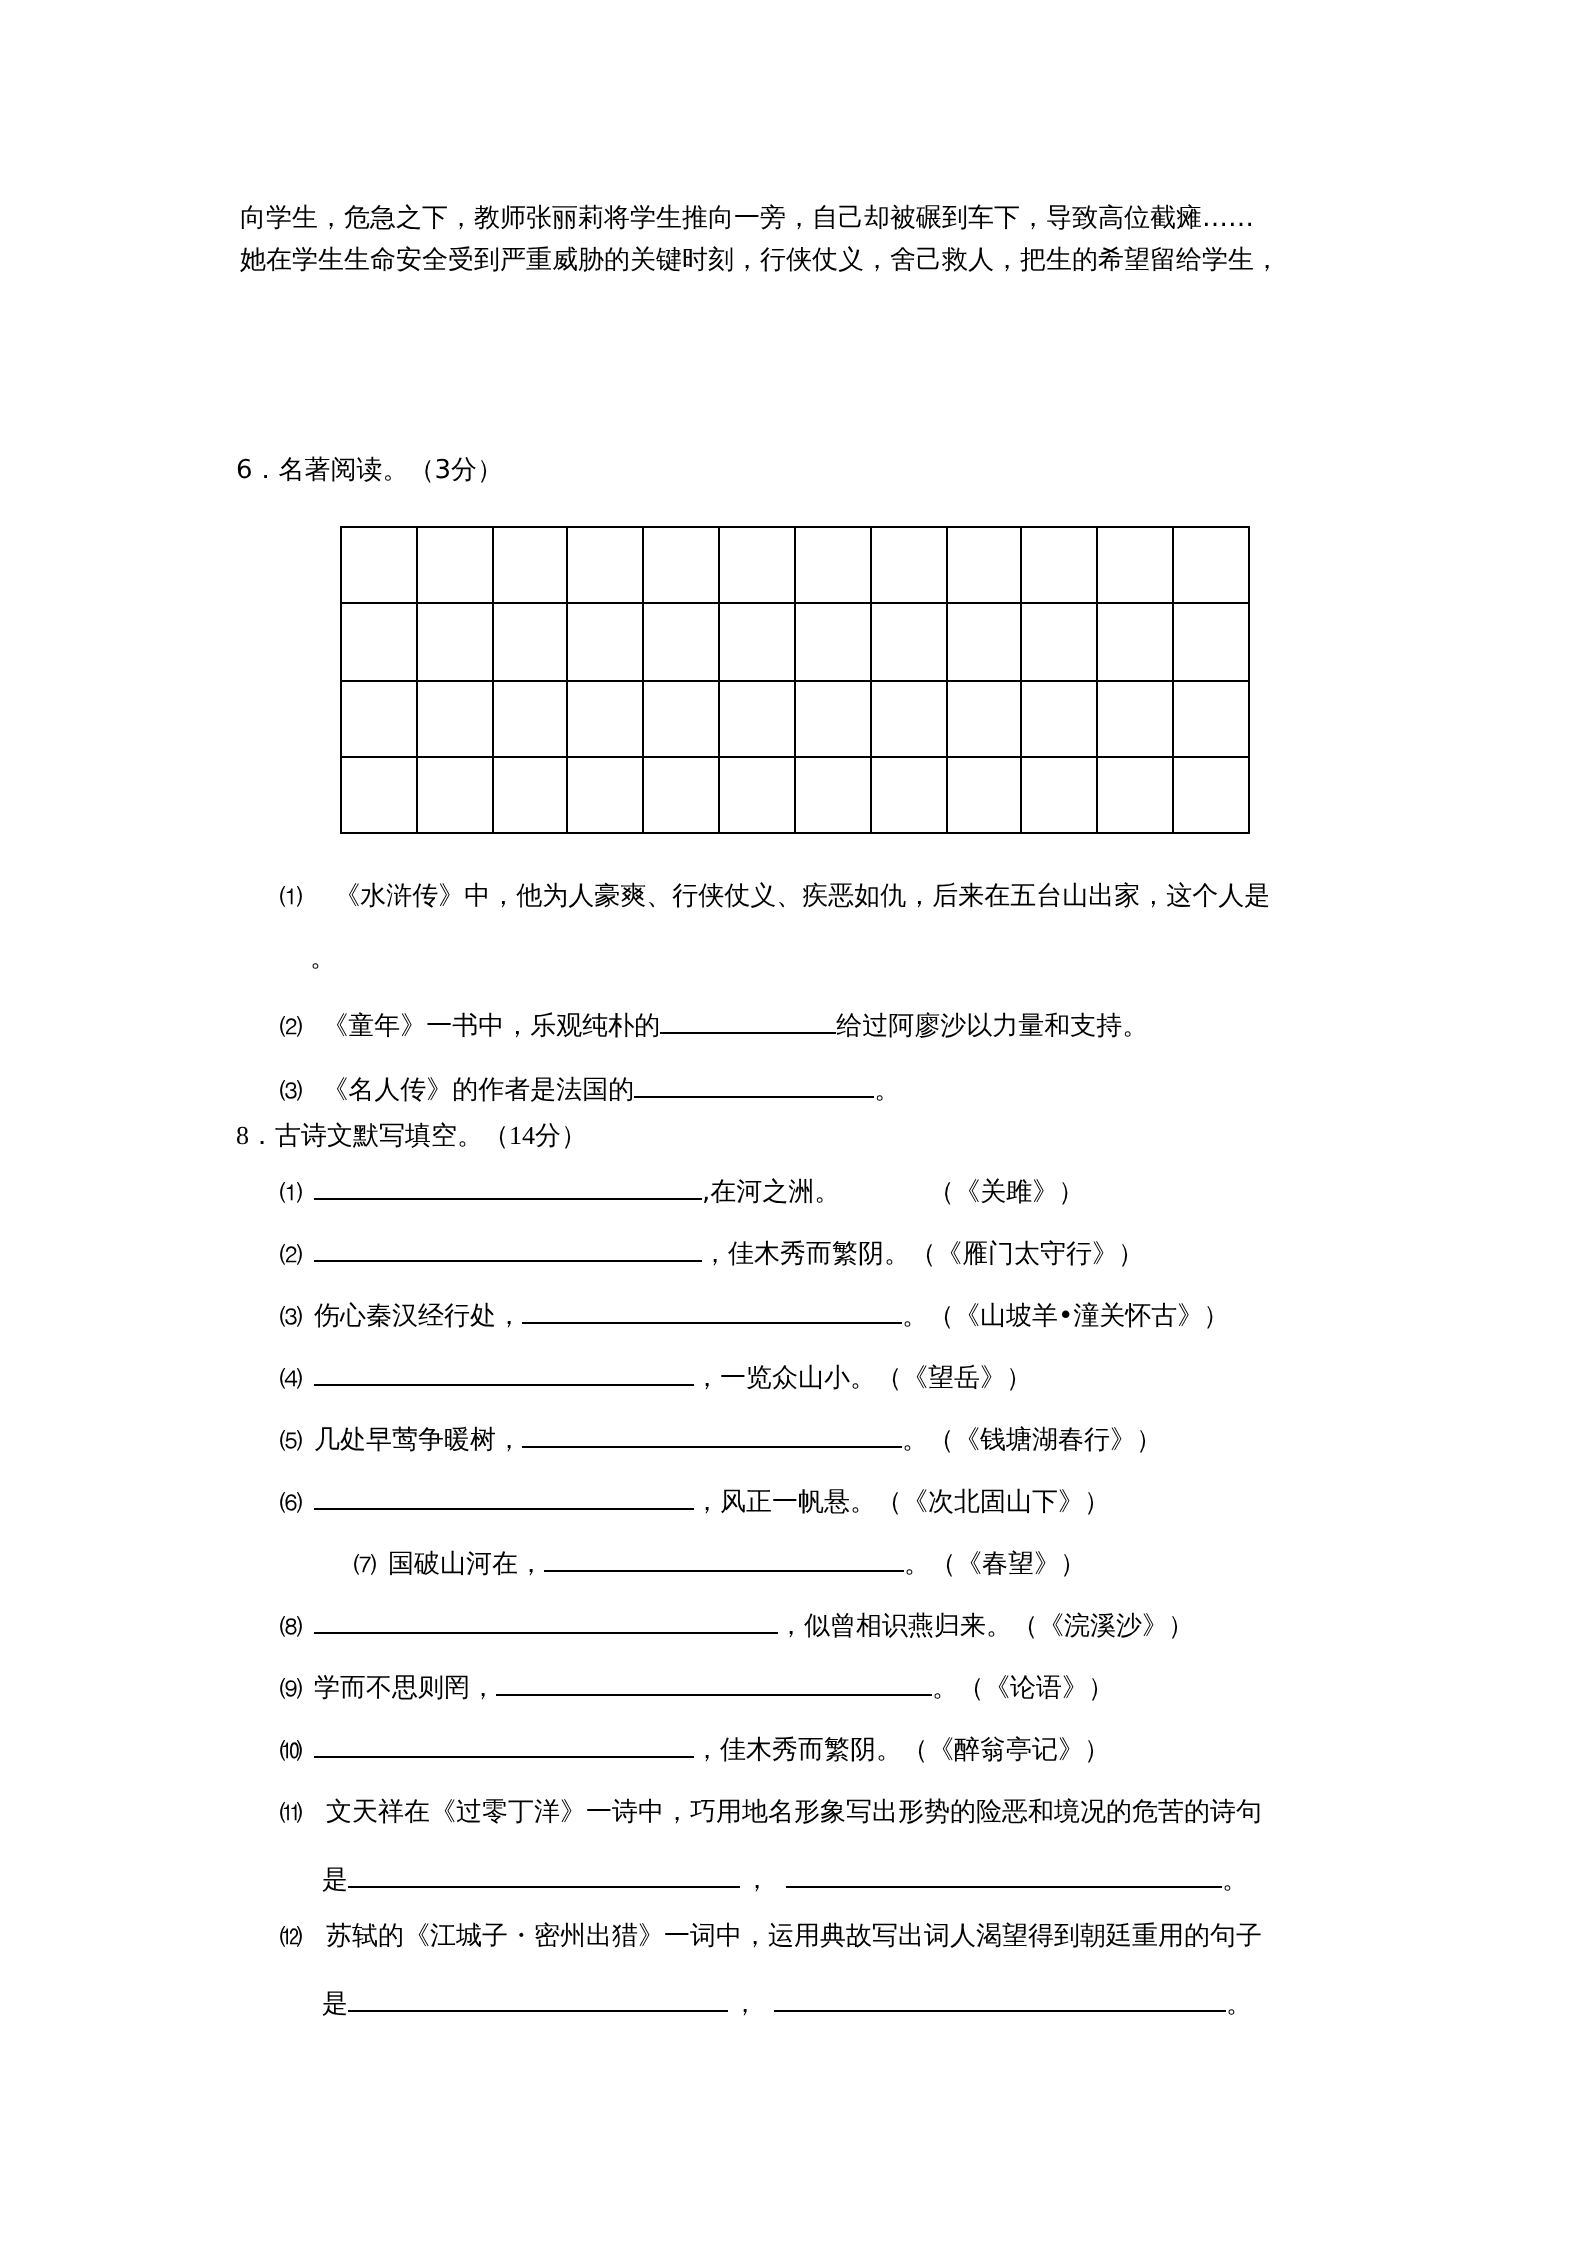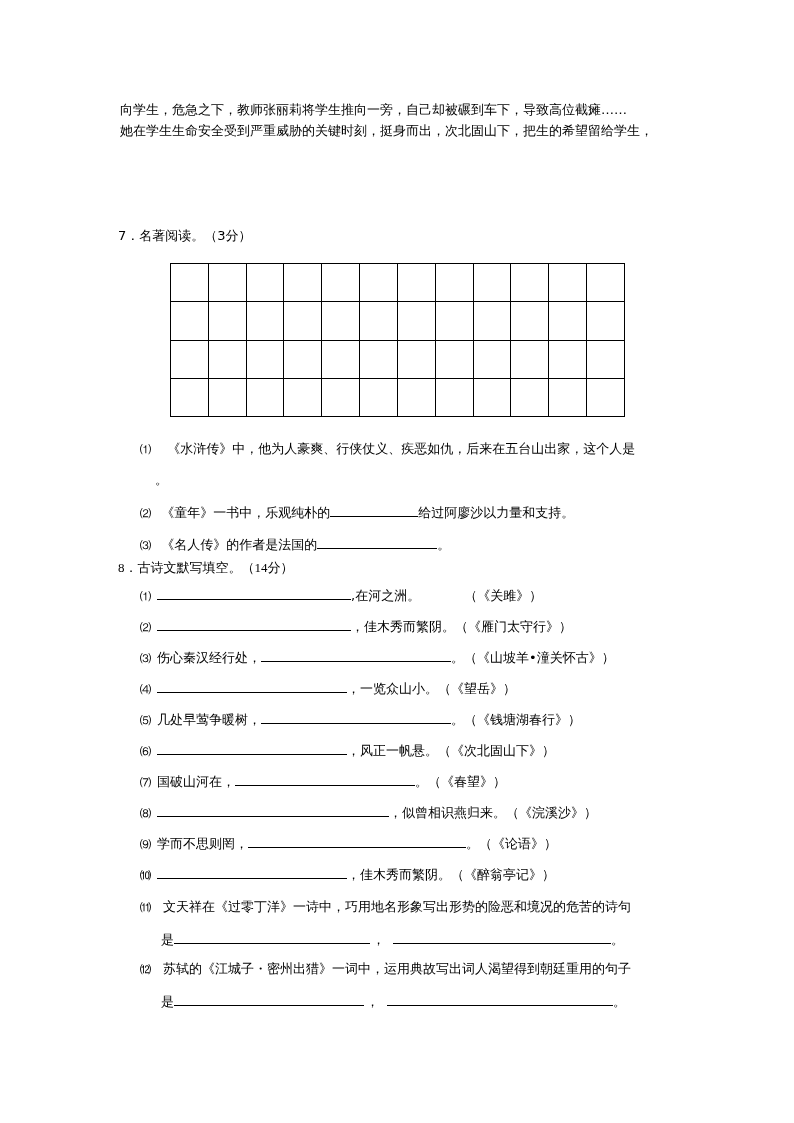--- a/index.html
+++ b/index.html
@@ -21,24 +21,24 @@
   .cell { border-right: 1.5px solid #000; border-bottom: 1.5px solid #000; }
   .num { display: inline-block; font-size: 11px; margin-right: 6px; }
   .blank { display: inline-block; border-bottom: 1px solid #000; height: 13px; vertical-align: baseline; }
   .line { position: absolute; left: 140px; white-space: nowrap; font-size: 13px; line-height: 16px; }
 </style>
 </head>
 <body>
 
 <div class="para" style="top:99px;">
   <p>向学生，危急之下，教师张丽莉将学生推向一旁，自己却被碾到车下，导致高位截瘫……</p>
-  <p>她在学生生命安全受到严重威胁的关键时刻，挺身而出，次北固山下，把生的希望留给学生，</p>
+  <p>她在学生生命安全受到严重威胁的关键时刻，行侠仗义，舍己救人，把生的希望留给学生，</p>
 </div>
 
-<div class="abs" style="left:118px; top:228px;">7．名著阅读。（3分）</div>
+<div class="abs" style="left:118px; top:228px;">6．名著阅读。（3分）</div>
 
 <div class="grid" id="grid">
     <div class="cell"></div>
     <div class="cell"></div>
     <div class="cell"></div>
     <div class="cell"></div>
     <div class="cell"></div>
     <div class="cell"></div>
     <div class="cell"></div>
     <div class="cell"></div>
@@ -115,21 +115,21 @@
 </div>
 <div class="line" style="top:679px;">
   <span class="num">⑷</span><span class="blank" style="width:190px;"></span><span>，一览众山小。</span><span>（《望岳》）</span>
 </div>
 <div class="line" style="top:710px;">
   <span class="num">⑸</span><span>几处早莺争暖树，</span><span class="blank" style="width:190px;"></span><span>。</span><span>（《钱塘湖春行》）</span>
 </div>
 <div class="line" style="top:741px;">
   <span class="num">⑹</span><span class="blank" style="width:190px;"></span><span>，风正一帆悬。</span><span>（《次北固山下》）</span>
 </div>
-<div class="line" style="top:772px;">
+<div class="line" style="top:772px;margin-left:37px;">
   <span class="num">⑺</span><span>国破山河在，</span><span class="blank" style="width:180px;"></span><span>。</span><span>（《春望》）</span>
 </div>
 <div class="line" style="top:803px;">
   <span class="num">⑻</span><span class="blank" style="width:232px;"></span><span>，似曾相识燕归来。</span><span>（《浣溪沙》）</span>
 </div>
 <div class="line" style="top:834px;">
   <span class="num">⑼</span><span>学而不思则罔，</span><span class="blank" style="width:218px;"></span><span>。</span><span>（《论语》）</span>
 </div>
 <div class="line" style="top:865px;">
   <span class="num">⑽</span><span class="blank" style="width:190px;"></span><span>，佳木秀而繁阴。</span><span>（《醉翁亭记》）</span>

